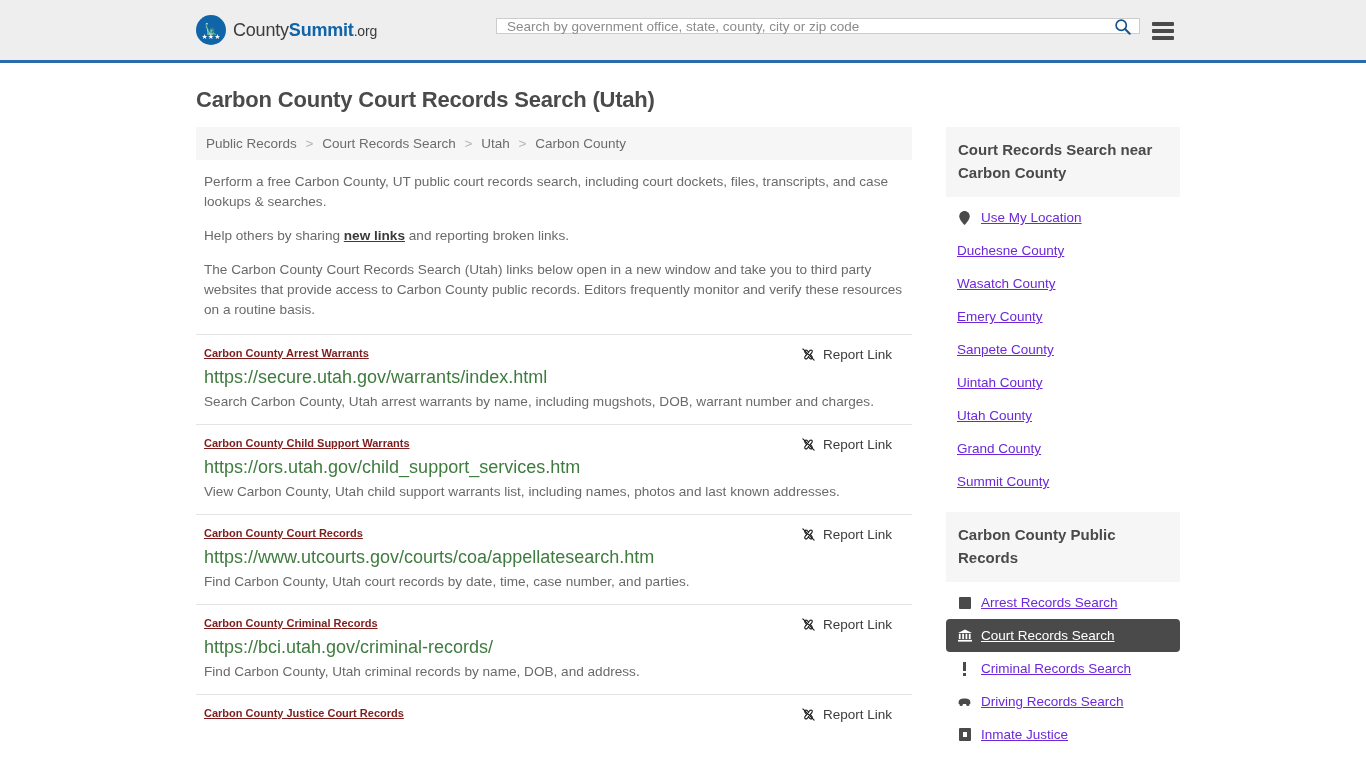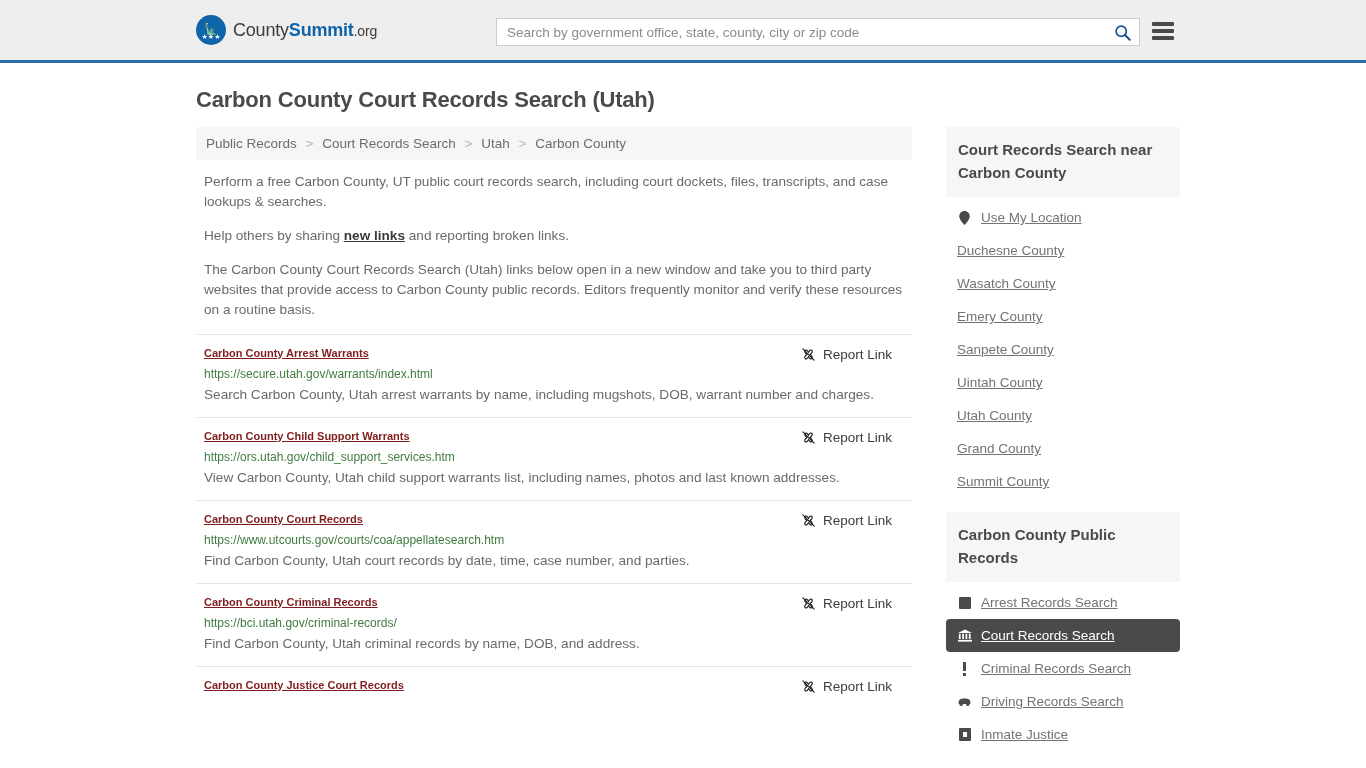--- a/index.html
+++ b/index.html
@@ -57,21 +57,21 @@
   }
   .logo-text .b { color: #1064a8; font-weight: bold; }
   .logo-text .c { color: #3c3c3c; }
   .logo-text .o { font-size: 14px; color: #3c3c3c; }
 
   .search-wrap {
     position: absolute;
     left: 496px;
     top: 18px;
     width: 644px;
-    height: 28px;
+    height: 16px;
     background: #ffffff;
     border: 1px solid #cccccc;
     display: flex;
     align-items: center;
   }
   .search-input {
     flex: 1;
     border: none;
     outline: none;
     font-family: "Liberation Sans", sans-serif;
@@ -176,21 +176,21 @@
     display: flex;
     align-items: center;
     gap: 7px;
     font-size: 13.5px;
     color: #3c3c3c;
     cursor: pointer;
     white-space: nowrap;
     padding-right: 12px;
   }
   .result-url {
-    font-size: 12px;
+    font-size: 18px;
     color: #3f7b3f;
     margin-top: 5px;
     word-break: break-all;
   }
   .result-desc {
     font-size: 13.6px;
     color: #6a6a6a;
     line-height: 24px;
     margin-top: 2px;
   }
@@ -211,21 +211,21 @@
     align-items: center;
     gap: 9px;
     padding: 9px 11px;
     font-size: 13.5px;
     color: #4a4a4a;
     cursor: pointer;
     border-radius: 4px;
   }
   .side-item .lbl {
     text-decoration: underline;
-    color: #737373;
+    color: #6d28d9;
   }
   .side-item.active {
     background: #4a4a4a;
   }
   .side-item.active .lbl { color: #ffffff; }
   .side-item .ico {
     width: 15px;
     flex: 0 0 15px;
     display: flex;
     align-items: center;

